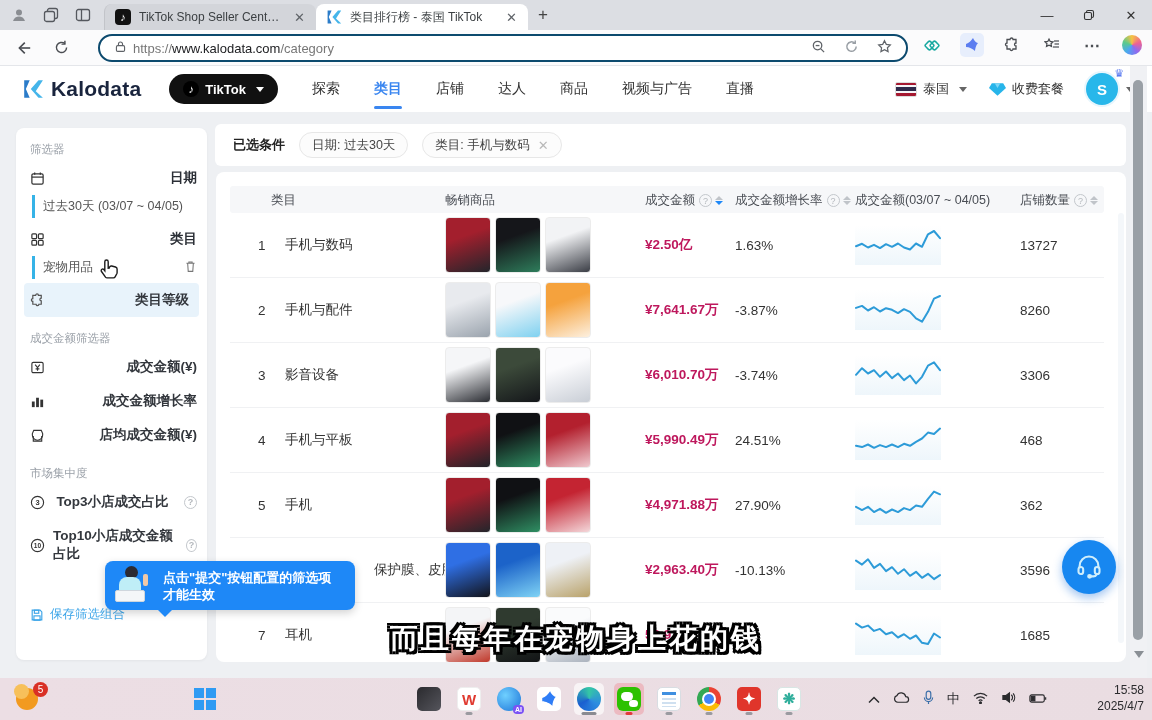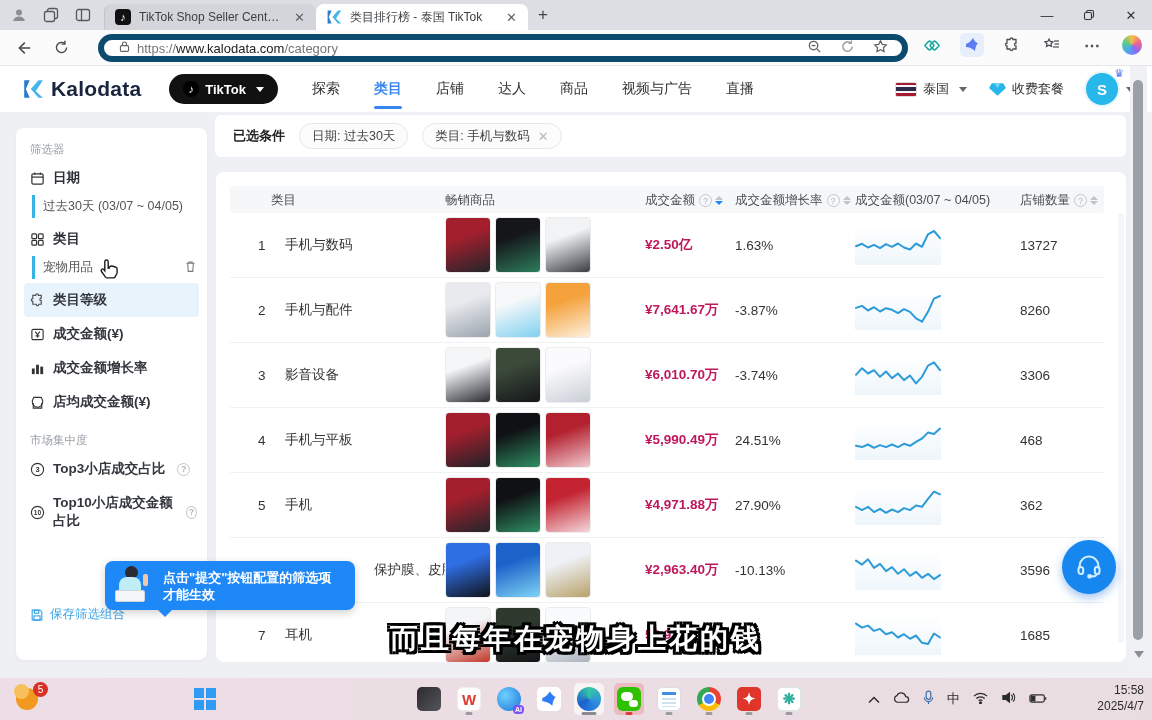--- a/index.html
+++ b/index.html
@@ -18,21 +18,21 @@
   .tab .t-close { font-size:13px; color:#5f6368; padding:0 3px; cursor:default; }
   .tiktok-fav { width:16px; height:16px; background:#111; border-radius:4px; color:#fff; font-size:11px; display:flex; align-items:center; justify-content:center; }
   .kalo-fav { width:16px; height:16px; }
   .newtab-btn { font-size:17px; color:#444; margin-left:10px; }
   .win-controls { margin-left:auto; display:flex; }
   .win-btn { width:42px; height:30px; display:flex; align-items:center; justify-content:center; color:#333; font-size:13px; }
 
   
   .toolbar { position:absolute; left:0; top:30px; width:1152px; height:36px; background:#fbfbfc; border-bottom:1px solid #e4e6ea; display:flex; align-items:center; }
   .nav-btn { width:30px; height:30px; display:flex; align-items:center; justify-content:center; color:#4a4d52; margin-left:8px; }
-  .url-pill { position:absolute; left:98px; top:4px; width:810px; height:28px; background:#fff; border:6px solid #0c4a6e; border-radius:14px; display:flex; align-items:center; font-size:13px; }
+  .url-pill { position:absolute; left:98px; top:4px; width:810px; height:28px; background:#fff; border:2px solid #0c4a6e; border-radius:14px; display:flex; align-items:center; font-size:13px; }
   .url-text { color:#777; margin-left:6px; }
   .url-text b { color:#202124; font-weight:normal; }
   .pill-right { margin-left:auto; display:flex; align-items:center; gap:18px; padding-right:14px; color:#5f6368; }
   .ext-icons { position:absolute; right:8px; top:3px; display:flex; align-items:center; gap:16px; }
   .ext-slot { width:24px; height:24px; display:flex; align-items:center; justify-content:center; }
   .ext-slot.hl { background:#e7eefc; border-radius:5px; }
   .copilot { width:20px; height:20px; border-radius:50%; background:conic-gradient(#f6c243,#ef6292,#8e6bf0,#4aa8f0,#59c98d,#f6c243); }
 
   
   .siteheader { position:absolute; left:0; top:66px; width:1152px; height:46px; background:#fff; display:flex; align-items:center; }
@@ -49,29 +49,29 @@
   .flag i { flex:1; } .flag .r{background:#A51931}.flag .w{background:#f4f5f8}.flag .b{flex:2;background:#2D2A4A}
   .caret-down { width:0;height:0;border-left:4px solid transparent;border-right:4px solid transparent;border-top:5px solid #666; display:inline-block; margin-left:4px; }
   .region,.plan { display:flex; align-items:center; gap:6px; }
   .avatar-wrap { position:relative; display:flex; align-items:center; gap:4px; }
   .avatar { width:32px; height:32px; border-radius:50%; background:#28b7ea; color:#fff; font-weight:bold; font-size:15px; display:flex; align-items:center; justify-content:center; box-shadow:0 0 0 2px #e8f6fd; }
   .crown { position:absolute; right:10px; top:-6px; font-size:11px; color:#5b7bf0; }
 
   
   .content { position:absolute; left:0; top:112px; width:1152px; height:566px; background:#eef0f3; }
 
-  .chips-card { position:absolute; left:215px; top:3px; width:911px; height:42px; background:#fff; border-radius:6px; display:flex; align-items:center; }
+  .chips-card { position:absolute; left:215px; top:12px; width:911px; height:42px; background:#fff; border-radius:6px; display:flex; align-items:center; }
   .chips-label { font-size:13px; font-weight:bold; color:#222; margin-left:18px; }
   .chip { display:flex; align-items:center; gap:8px; height:26px; border:1px solid #e7e7e7; background:#fcfcfc; border-radius:13px; padding:0 12px; font-size:12.5px; color:#444; margin-left:14px; }
   .chip .x { color:#b9b9b9; font-size:13px; }
 
   
   .sidebar-card { position:absolute; left:16px; top:16px; width:191px; height:532px; background:#fff; border-radius:8px; box-shadow:0 1px 3px rgba(0,0,0,.05); }
   .sb-section { font-size:11.5px; color:#9aa0a8; padding:14px 0 4px 14px; }
-  .sb-item { display:flex; align-items:center; gap:8px; font-size:13.5px; color:#2b2f36; padding:8px 10px 8px 14px; font-weight:bold; }
+  .sb-item { display:flex; align-items:center; gap:8px; font-size:13.5px; color:#2b2f36; padding:8px 10px 8px 14px; font-weight:bold;justify-content:space-between; }
   .sb-item .sb-txt{ font-weight:bold; }
   .sb-item svg { flex:none; }
   .sb-sub { display:flex; align-items:center; font-size:12.5px; color:#555; margin:0 10px 4px 16px; padding:3px 0 3px 8px; border-left:3px solid #35b3e7; }
   .sb-sub .trash { margin-left:auto; color:#777; }
   .sb-item.hl { background:#e8f3fb; margin:0 8px; padding-left:6px; border-radius:4px; }
   .sb-light { font-weight:normal; color:#33373d; }
   .help { display:inline-flex; align-items:center; justify-content:center; width:13px; height:13px; border:1px solid #c3c7cc; border-radius:50%; color:#b4b8bd; font-size:9px; margin-left:4px; }
   .save-link { position:absolute; left:14px; top:478px; display:flex; align-items:center; gap:6px; color:#3aa4e8; font-size:12.5px; }
   .btn-row { position:absolute; left:0px; top:506px; width:191px; display:flex; justify-content:center; gap:12px; }
   .btn-reset { width:64px; height:28px; background:#fff; border:1px solid #dcdee2; border-radius:4px; font-size:13px; color:#333; display:flex; align-items:center; justify-content:center; }
@@ -383,20 +383,21 @@
         </span>
       </div>
 
       <div class="sb-item hl">
         <svg width="15" height="15" viewBox="0 0 16 16" fill="none" stroke="#555" stroke-width="1.3">
             <path d="M6 2.5a1.5 1.5 0 0 1 3 0H12v3a1.5 1.5 0 0 0 0 3V12H9.5a1.5 1.5 0 0 1-3 0H3V9a1.5 1.5 0 0 1 0-3V2.5z"></path>
           </svg>
         <span class="sb-txt sb-light">类目等级</span>
       </div>
 
+      <div class="sb-section">成交金额筛选器</div>
 
       <div class="sb-item">
         <svg width="15" height="15" viewBox="0 0 16 16" fill="none" stroke="#333" stroke-width="1.2">
             <rect x="2" y="2.5" width="12" height="11" rx="1.5"></rect>
             <path d="M5.5 5l2.5 3 2.5-3M8 8v3.5M6 9.5h4"></path>
           </svg>
         <span class="sb-txt sb-light">成交金额(¥)</span>
       </div>
       <div class="sb-item">
         <svg width="15" height="15" viewBox="0 0 16 16" fill="#333">

